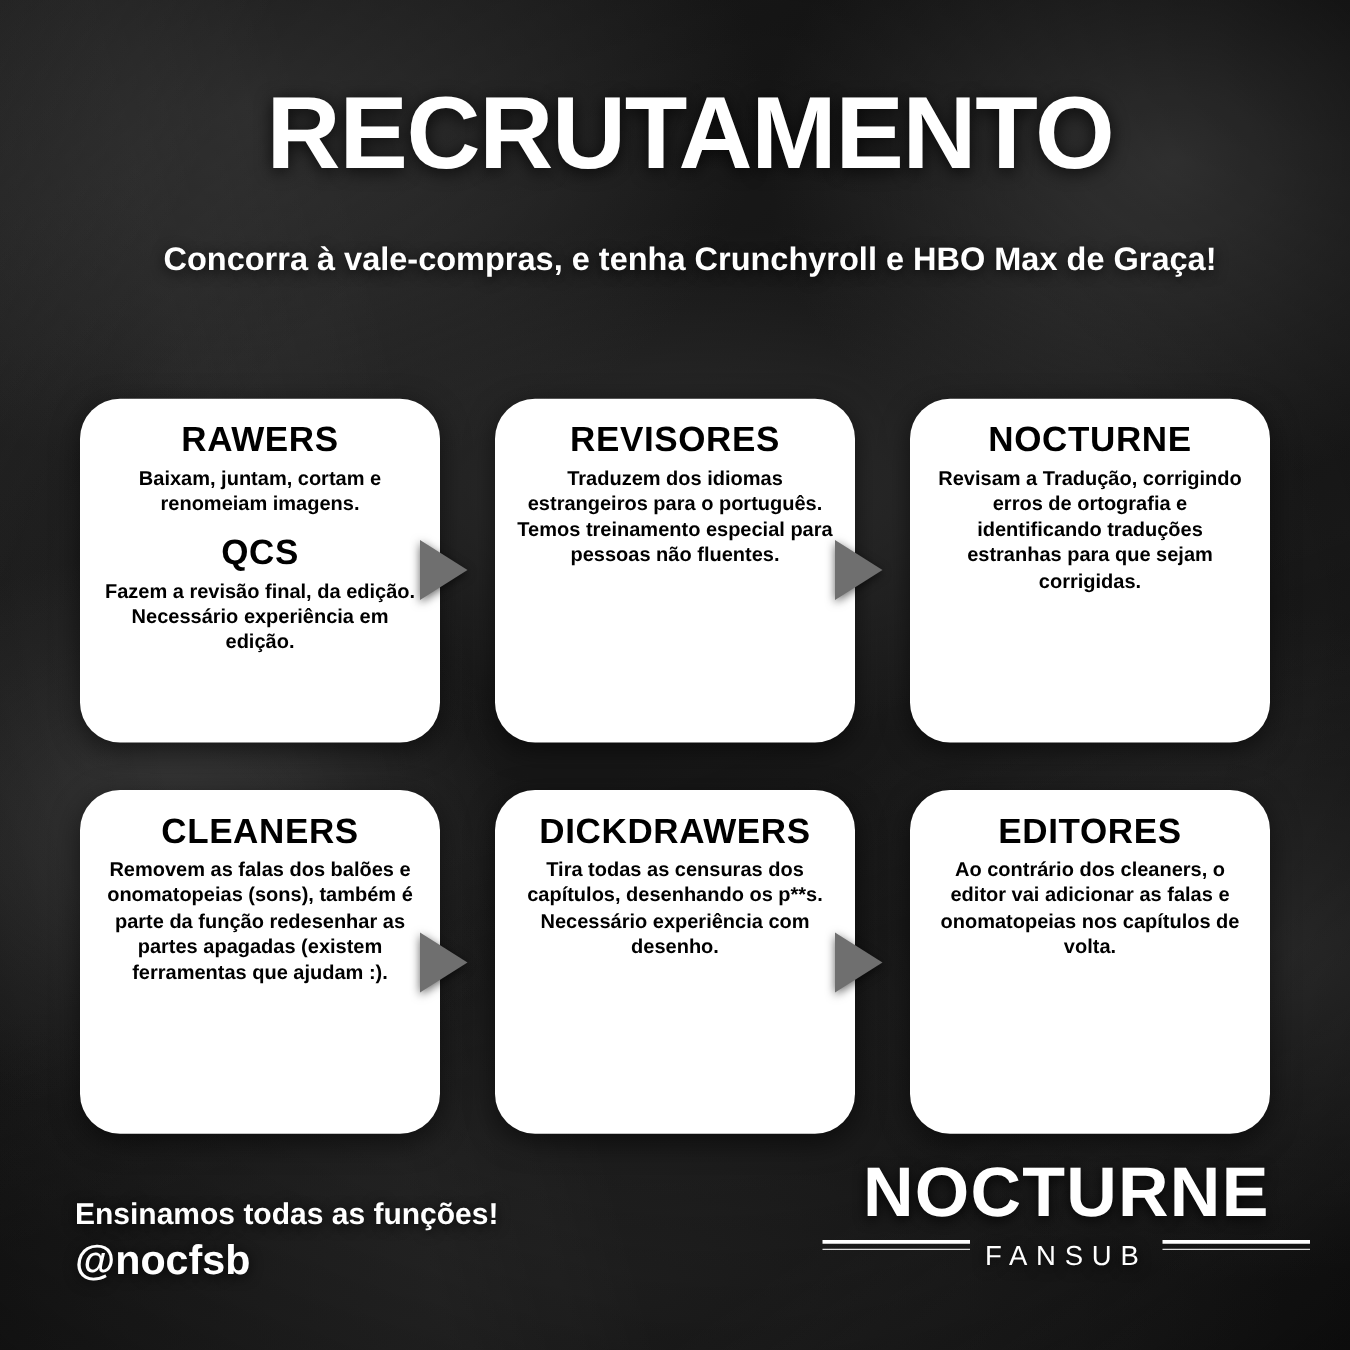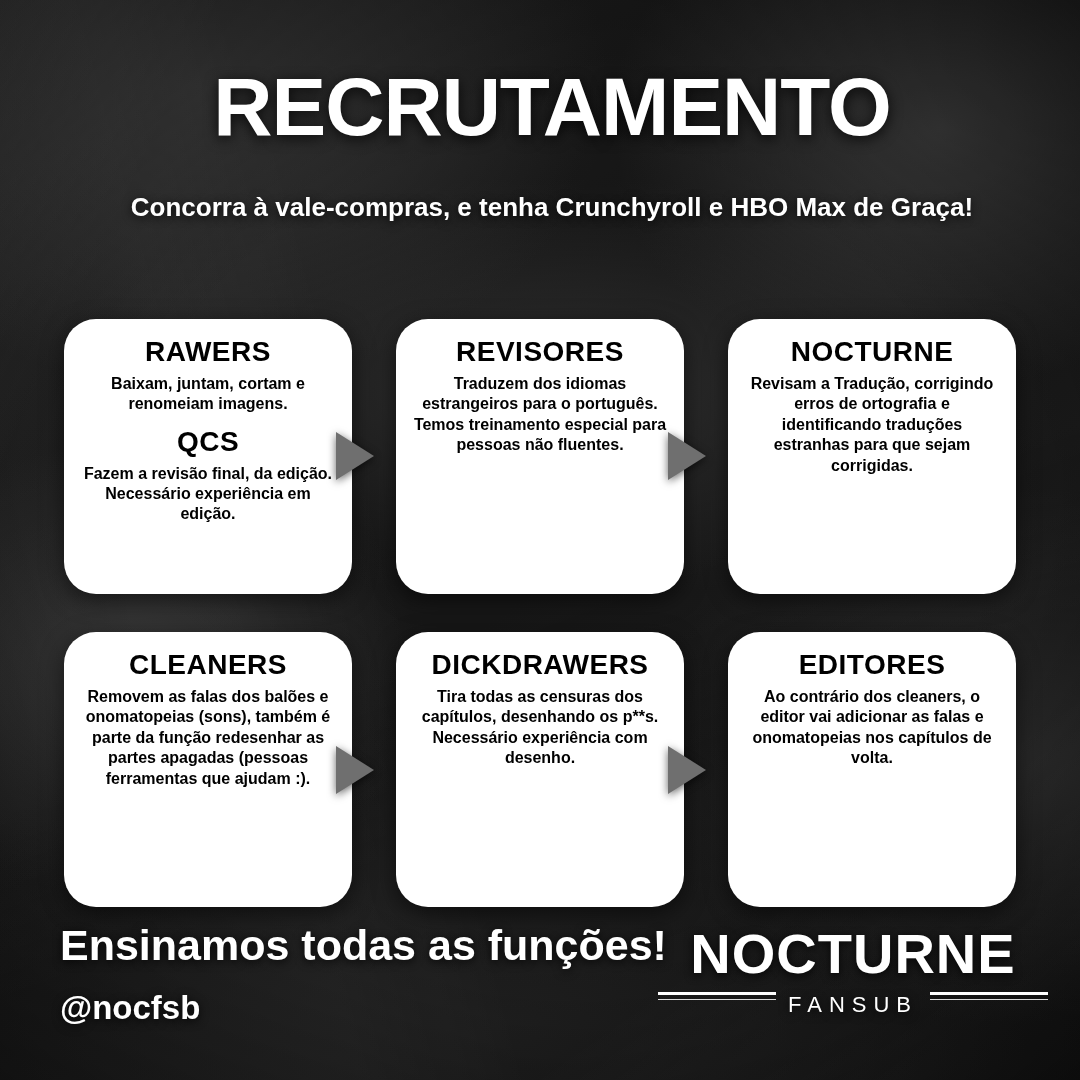--- a/index.html
+++ b/index.html
@@ -145,29 +145,28 @@
 
   
   .footer-left {
     position: absolute;
     left: 60px;
     bottom: 52px;
     color: #ffffff;
     text-shadow: 0 2px 10px rgba(0,0,0,0.85);
   }
   .footer-tagline {
-    font-size: 43px;
+    font-size: 24px;
     font-weight: bold;
     line-height: 1.25;
   }
   .footer-handle {
     font-size: 33px;
     font-weight: bold;
     line-height: 1.25;
-    margin-top: 14px;
   }
 
   .brand {
     position: absolute;
     right: 56px;
     bottom: 62px;
     width: 390px;
     text-align: center;
     color: #ffffff;
     text-shadow: 0 2px 10px rgba(0,0,0,0.85);
@@ -232,21 +231,21 @@
         <div class="card-body">Traduzem dos idiomas estrangeiros para o português. Temos treinamento especial para pessoas não fluentes.</div>
       </div>
 
       <div class="card">
         <div class="card-title">NOCTURNE</div>
         <div class="card-body">Revisam a Tradução, corrigindo erros de ortografia e identificando traduções estranhas para que sejam corrigidas.</div>
       </div>
 
       <div class="card">
         <div class="card-title">CLEANERS</div>
-        <div class="card-body">Removem as falas dos balões e onomatopeias (sons), também é parte da função redesenhar as partes apagadas (pessoas ferramentas que ajudam :).</div>
+        <div class="card-body">Removem as falas dos balões e onomatopeias (sons), também é parte da função redesenhar as partes apagadas (existem ferramentas que ajudam :).</div>
       </div>
 
       <div class="card">
         <div class="card-title">DICKDRAWERS</div>
         <div class="card-body">Tira todas as censuras dos capítulos, desenhando os p**s. Necessário experiência com desenho.</div>
       </div>
 
       <div class="card">
         <div class="card-title">EDITORES</div>
         <div class="card-body">Ao contrário dos cleaners, o editor vai adicionar as falas e onomatopeias nos capítulos de volta.</div>

